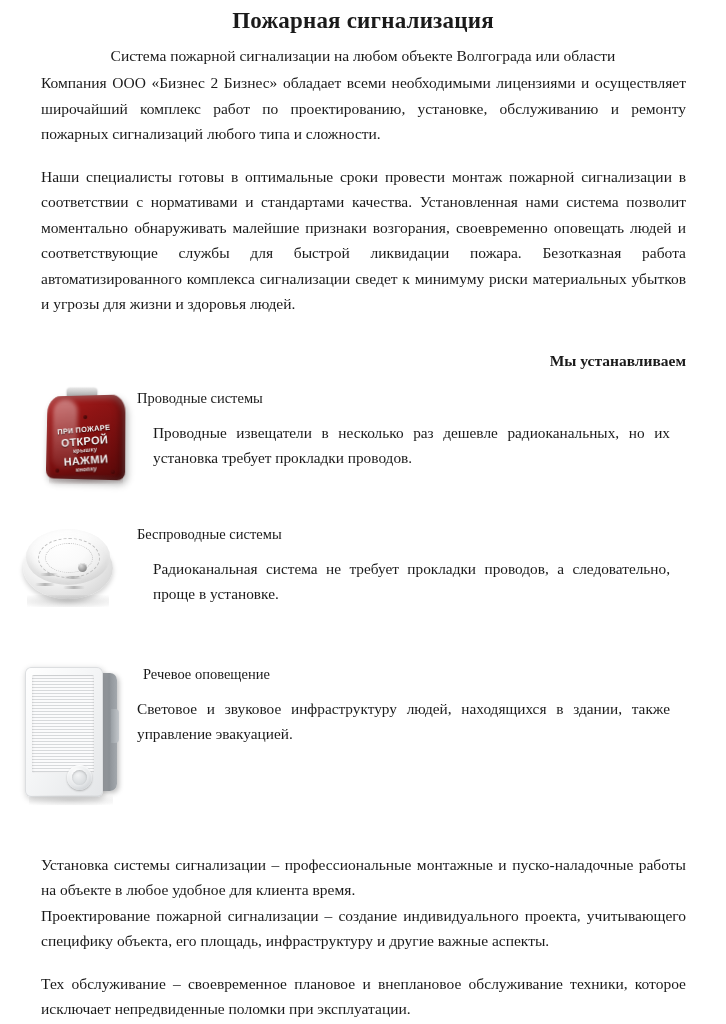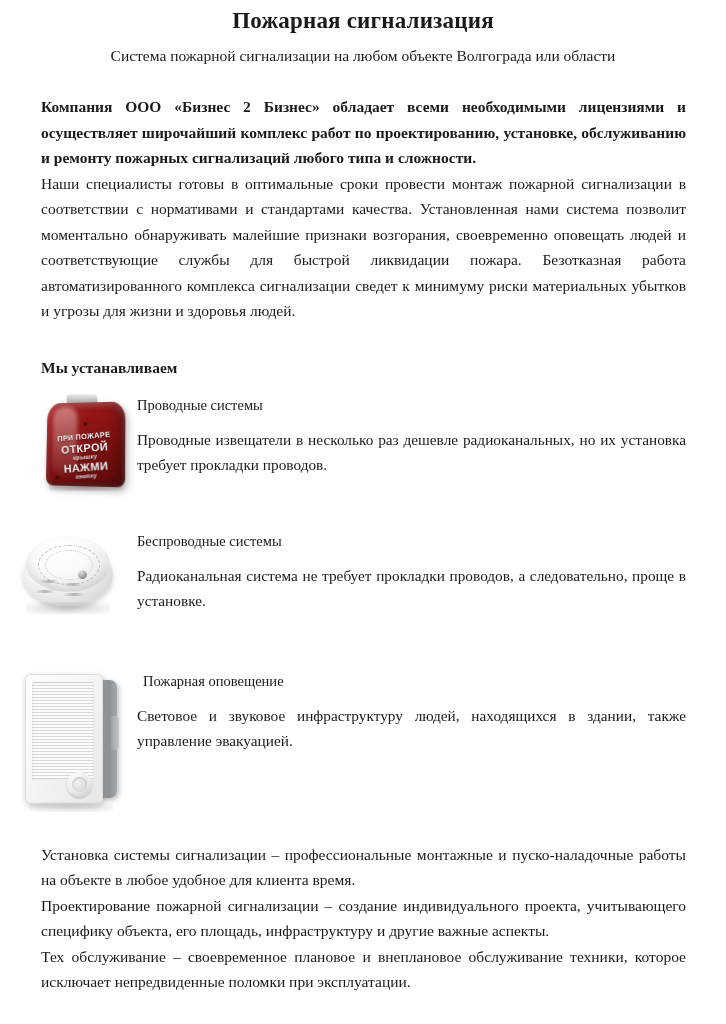--- a/index.html
+++ b/index.html
@@ -41,48 +41,48 @@
   }
 
   p.para {
     margin: 0;
     padding: 0;
     font-size: 15.5px;
     line-height: 25.5px;
     text-align: justify;
     text-justify: inter-word;
   }
-  p.para.first-block { margin-top: 26px; font-weight: bold; }
-  p.para.spaced { }
+  p.para.first-block { margin-top: 2px; }
+  p.para.spaced { margin-top: 17px; }
 
   .section-heading {
     margin: 0;
     padding: 0;
-    text-align: left;
+    text-align: right;
     font-size: 15.5px;
     font-weight: bold;
     line-height: 24px;
   }
 
   
   .product {
     position: relative;
     padding-left: 96px;
   }
   .product-text {
     padding-left: 0;
   }
   .product-title {
     margin: 0;
     font-size: 14.5px;
     font-weight: normal;
     line-height: 22px;
   }
   .product-desc {
-    margin: 0;
+    margin: 16px;
     margin-top: 11px;
     font-size: 15.3px;
     line-height: 25.5px;
     text-align: justify;
   }
 
   .thumb {
     position: absolute;
     left: 0;
     top: 0;
@@ -388,21 +388,21 @@
         <div class="sp-tab"></div>
         <div class="sp-front">
           <div class="sp-grille"></div>
           <div class="sp-knob">
             <div class="sp-knob-in"></div>
           </div>
         </div>
         <div class="sp-shadow"></div>
       </div>
       <div class="product-text" style="padding-left:6px">
-        <h3 class="product-title">Пожарная оповещение</h3>
+        <h3 class="product-title">Речевое оповещение</h3>
         <p class="product-desc" style="margin-left:-6px">Световое и звуковое инфраструктуру людей, находящихся в здании, также управление эвакуацией.</p>
       </div>
     </div>
 
     <div style="height:22px"></div>
 
     <p class="para spaced">Установка системы сигнализации – профессиональные монтажные и пуско-наладочные работы на объекте в любое удобное для клиента время.</p>
 
     <p class="para">Проектирование пожарной сигнализации – создание индивидуального проекта, учитывающего специфику объекта, его площадь, инфраструктуру и другие важные аспекты.</p>
 

